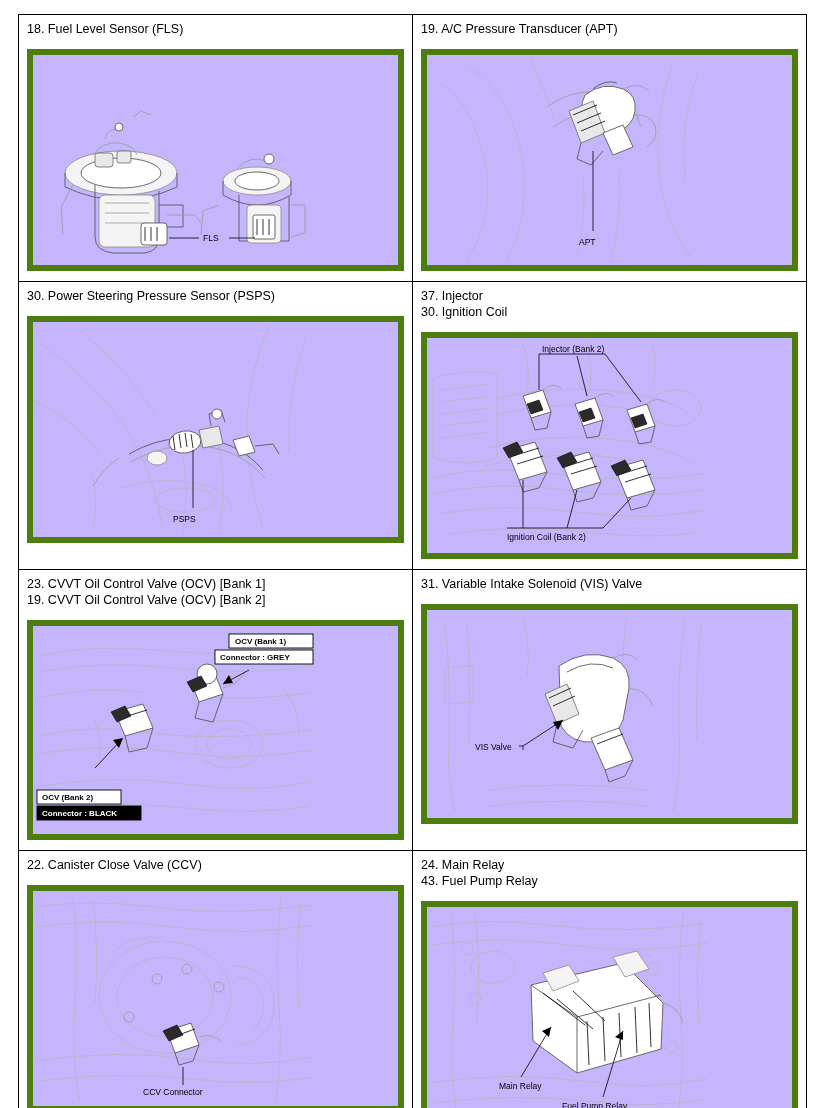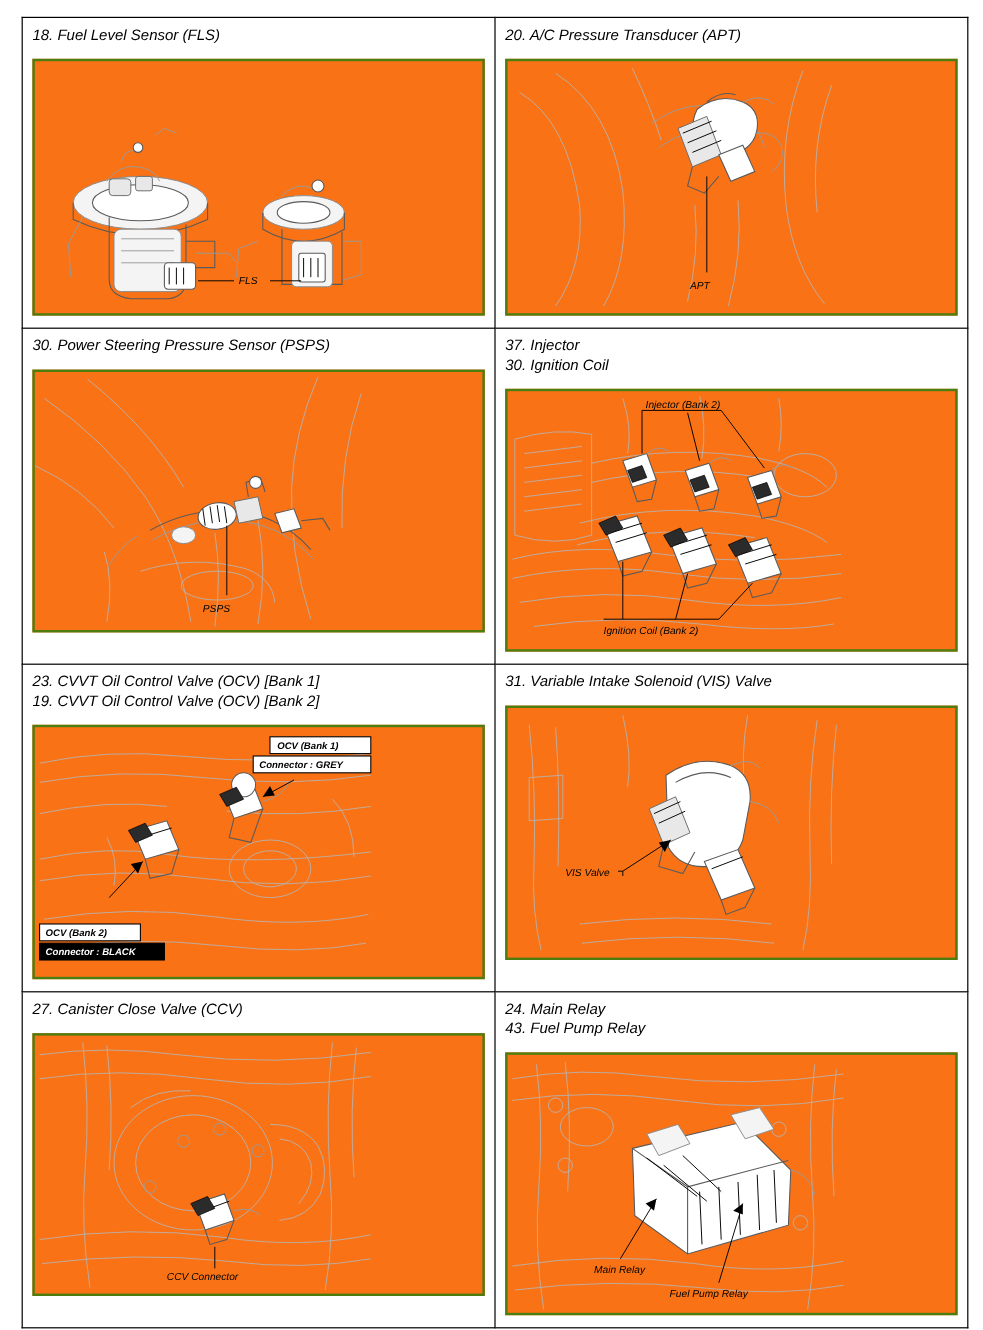--- a/index.html
+++ b/index.html
@@ -24,37 +24,36 @@
   table.grid {
     width: 789px;
     border-collapse: collapse;
     table-layout: fixed;
   }
   table.grid td {
     border: 1px solid #000000;
     vertical-align: top;
     padding: 0;
     width: 50%;
-    font-style: italic;
   }
   .cap {
     padding: 6px 8px 6px 8px;
     font-size: 12.5px;
     line-height: 16px;
     border-bottom: none;
   }
   .cap .line {
     white-space: nowrap;
   }
   .figwrap {
     padding: 6px 8px 10px 8px;
   }
   .fig {
-    border: 2px solid #4d7c0f;
-    background: #f97316;
+    border: 6px solid #4d7c0f;
+    background: #c4b5fd;
     position: relative;
     overflow: hidden;
   }
   .fig svg { display: block; }
   .lbl {
     font-size: 8.5px;
     fill: #000;
     font-family: "Liberation Sans", sans-serif;
   }
   .lbl-box-txt {
@@ -132,21 +131,21 @@
             <path class="ln" d="M166 183 L136 183"></path>
             <path class="ln" d="M196 183 L222 183"></path>
             <text class="lbl" x="170" y="186">FLS</text>
           </svg>
         </div>
       </div>
     </td>
 
     <td>
       <div class="cap">
-        <div class="line">20. A/C Pressure Transducer (APT)</div>
+        <div class="line">19. A/C Pressure Transducer (APT)</div>
       </div>
       <div class="figwrap">
         <div class="fig">
           <svg width="284" height="210" viewBox="0 0 284 210">
             <path class="thin2" d="M10 26 Q50 50 60 120 Q64 170 40 204"></path>
             <path class="thin2" d="M40 10 Q86 40 96 108 Q102 166 80 204"></path>
             <path class="thin2" d="M246 8 Q226 60 232 120 Q238 170 264 202"></path>
             <path class="thin2" d="M270 20 Q252 70 258 126"></path>
             <path class="thin2" d="M104 6 Q120 40 128 66"></path>
             <path class="thin2" d="M150 200 Q160 160 156 120"></path>
@@ -388,21 +387,21 @@
           </svg>
         </div>
       </div>
     </td>
   </tr>
 
   <tr>
 
     <td>
       <div class="cap">
-        <div class="line">27. Canister Close Valve (CCV)</div>
+        <div class="line">22. Canister Close Valve (CCV)</div>
       </div>
       <div class="figwrap">
         <div class="fig">
           <svg width="284" height="215" viewBox="0 0 284 215">
             <path class="thin2" d="M4 16 Q60 8 120 16 Q200 26 280 14"></path>
             <path class="thin2" d="M4 36 Q70 26 140 36 Q212 46 280 34"></path>
             <path class="thin2" d="M40 6 Q46 60 42 110 Q38 160 46 210"></path>
             <path class="thin2" d="M60 8 Q66 60 62 112"></path>
             <path class="thin2" d="M248 6 Q242 60 246 116 Q250 166 242 212"></path>
             <path class="thin2" d="M268 10 Q262 62 266 118"></path>

